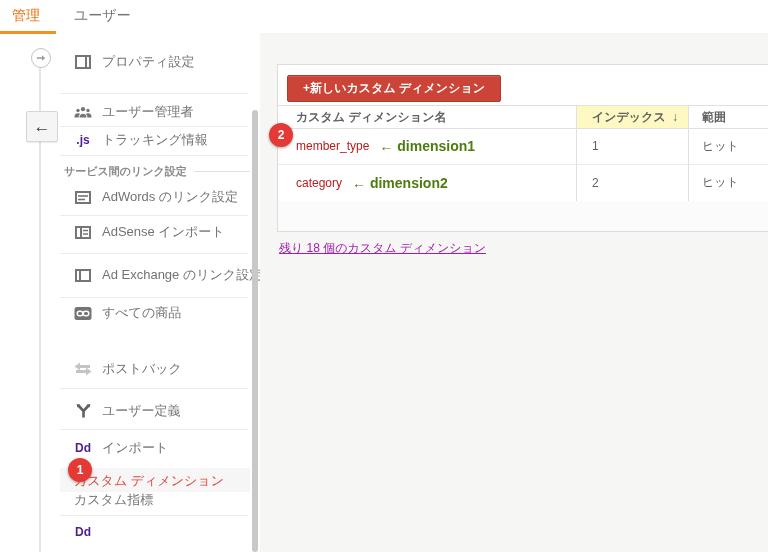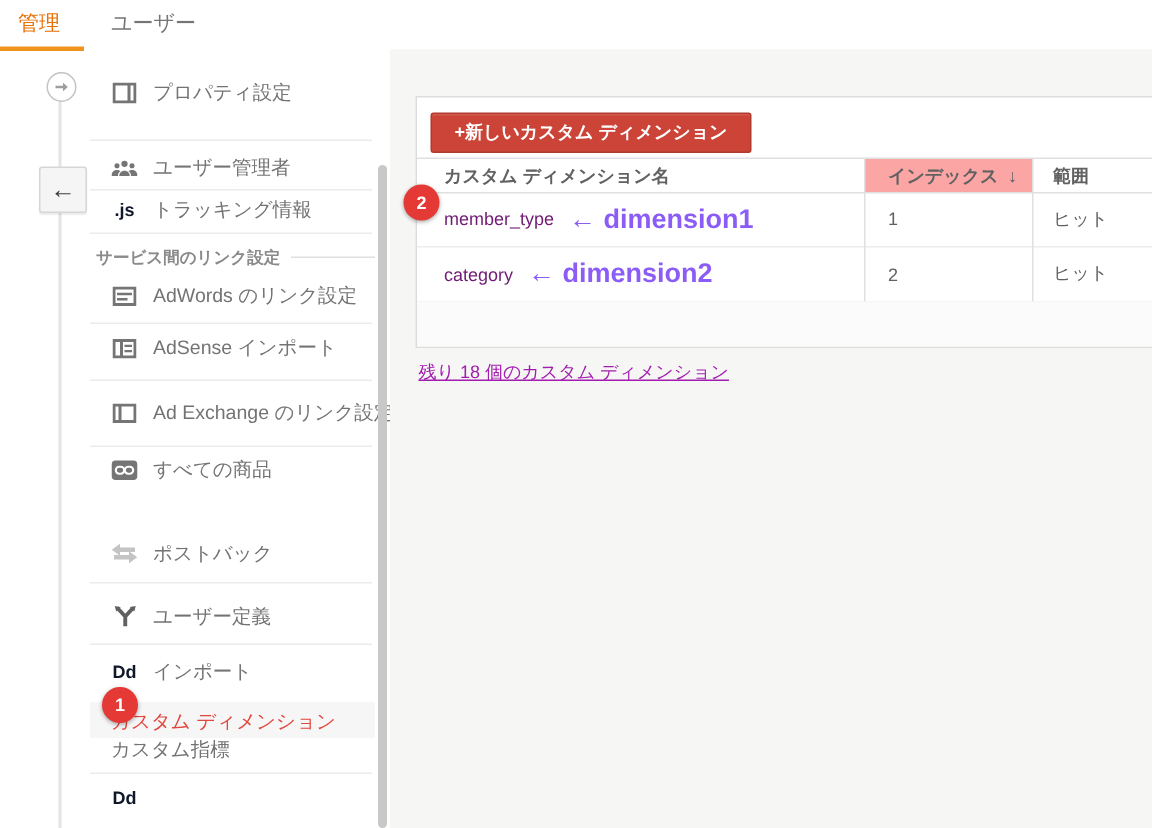--- a/index.html
+++ b/index.html
@@ -27,21 +27,21 @@
     border:1px solid #d6d6d6;border-radius:2px;box-shadow:0 1px 1px rgba(0,0,0,.08);
     display:flex;align-items:center;justify-content:center;
     font-size:17px;font-weight:bold;color:#3c3c3c;cursor:pointer;
   }
 
   
   .menu-item{
     position:absolute;left:60px;width:190px;height:24px;
     display:flex;align-items:center;font-size:13px;color:#737373;cursor:pointer;
   }
-  .menu-item .ic{width:22px;height:18px;margin-left:12px;display:flex;align-items:center;justify-content:center;color:#0f172a;flex:0 0 22px;}
+  .menu-item .ic{width:22px;height:18px;margin-left:12px;display:flex;align-items:center;justify-content:center;color:#4c1d95;flex:0 0 22px;}
   .menu-item .lbl{margin-left:8px;white-space:nowrap;}
   .prefix{font-weight:bold;color:#757575;font-size:12px;}
   .menu-sep{position:absolute;left:60px;width:188px;height:1px;background:#ebebeb;}
   .section-hd{
     position:absolute;left:64px;width:186px;height:14px;display:flex;align-items:center;
     font-size:11px;font-weight:bold;color:#8a8a8a;white-space:nowrap;
   }
   .section-hd .hd-line{flex:1;height:1px;background:#e0e0e0;margin-left:7px;}
   .sel-bg{position:absolute;left:60px;top:468px;width:190px;height:24px;background:#f6f6f6;}
   .menu-item.sub{left:74px;width:176px;}
@@ -67,31 +67,31 @@
   .thead{
     position:absolute;left:0;top:40px;width:100%;height:22px;
     border-top:1px solid #e0e0e0;border-bottom:1px solid #e0e0e0;box-sizing:content-box;
     font-size:12px;font-weight:bold;color:#616161;
   }
   .trow{position:absolute;left:0;width:100%;font-size:12px;color:#616161;}
   .cell{position:absolute;top:0;bottom:0;display:flex;align-items:center;box-sizing:border-box;}
   .c1{left:0;width:298px;padding-left:18px;}
   .c2{left:298px;width:112px;padding-left:15px;border-left:1px solid #e0e0e0;}
   .c3{left:410px;width:90px;padding-left:13px;border-left:1px solid #e0e0e0;}
-  .thead .c2{background:#fca5a5;}
+  .thead .c2{background:#fef9c3;}
   .sort-arrow{margin-left:auto;margin-right:10px;font-weight:normal;font-size:12px;color:#616161;}
   .row1{top:63px;height:36px;border-bottom:1px solid #ececec;}
   .row2{top:99px;height:37px;border-bottom:1px solid #e0e0e0;}
   .tfoot{position:absolute;left:0;top:136px;width:100%;height:30px;background:#fbfbfb;}
-  a.dim-link{color:#701a75;text-decoration:none;font-size:12px;cursor:pointer;}
+  a.dim-link{color:#b91c1c;text-decoration:none;font-size:12px;cursor:pointer;}
   .caption{position:absolute;left:279px;top:240px;font-size:12px;color:#a21caf;white-space:nowrap;text-decoration:underline;}
 
   
   .anno-text{
-    font-size:18px;font-weight:bold;color:#8b5cf6;margin-left:10px;letter-spacing:0;
+    font-size:14px;font-weight:bold;color:#4d7c0f;margin-left:10px;letter-spacing:0;
     white-space:nowrap;
     text-shadow:-2px -2px 0 #fff,2px -2px 0 #fff,-2px 2px 0 #fff,2px 2px 0 #fff,
                 -2px 0 0 #fff,2px 0 0 #fff,0 -2px 0 #fff,0 2px 0 #fff;
   }
   .badge{
     position:absolute;width:24px;height:24px;border-radius:50%;background:#e53935;
     color:#fff;font-size:12px;font-weight:bold;display:flex;align-items:center;justify-content:center;
     box-shadow:0 1px 3px rgba(0,0,0,.35);z-index:5;
   }
   .badge1{left:68px;top:458px;}

